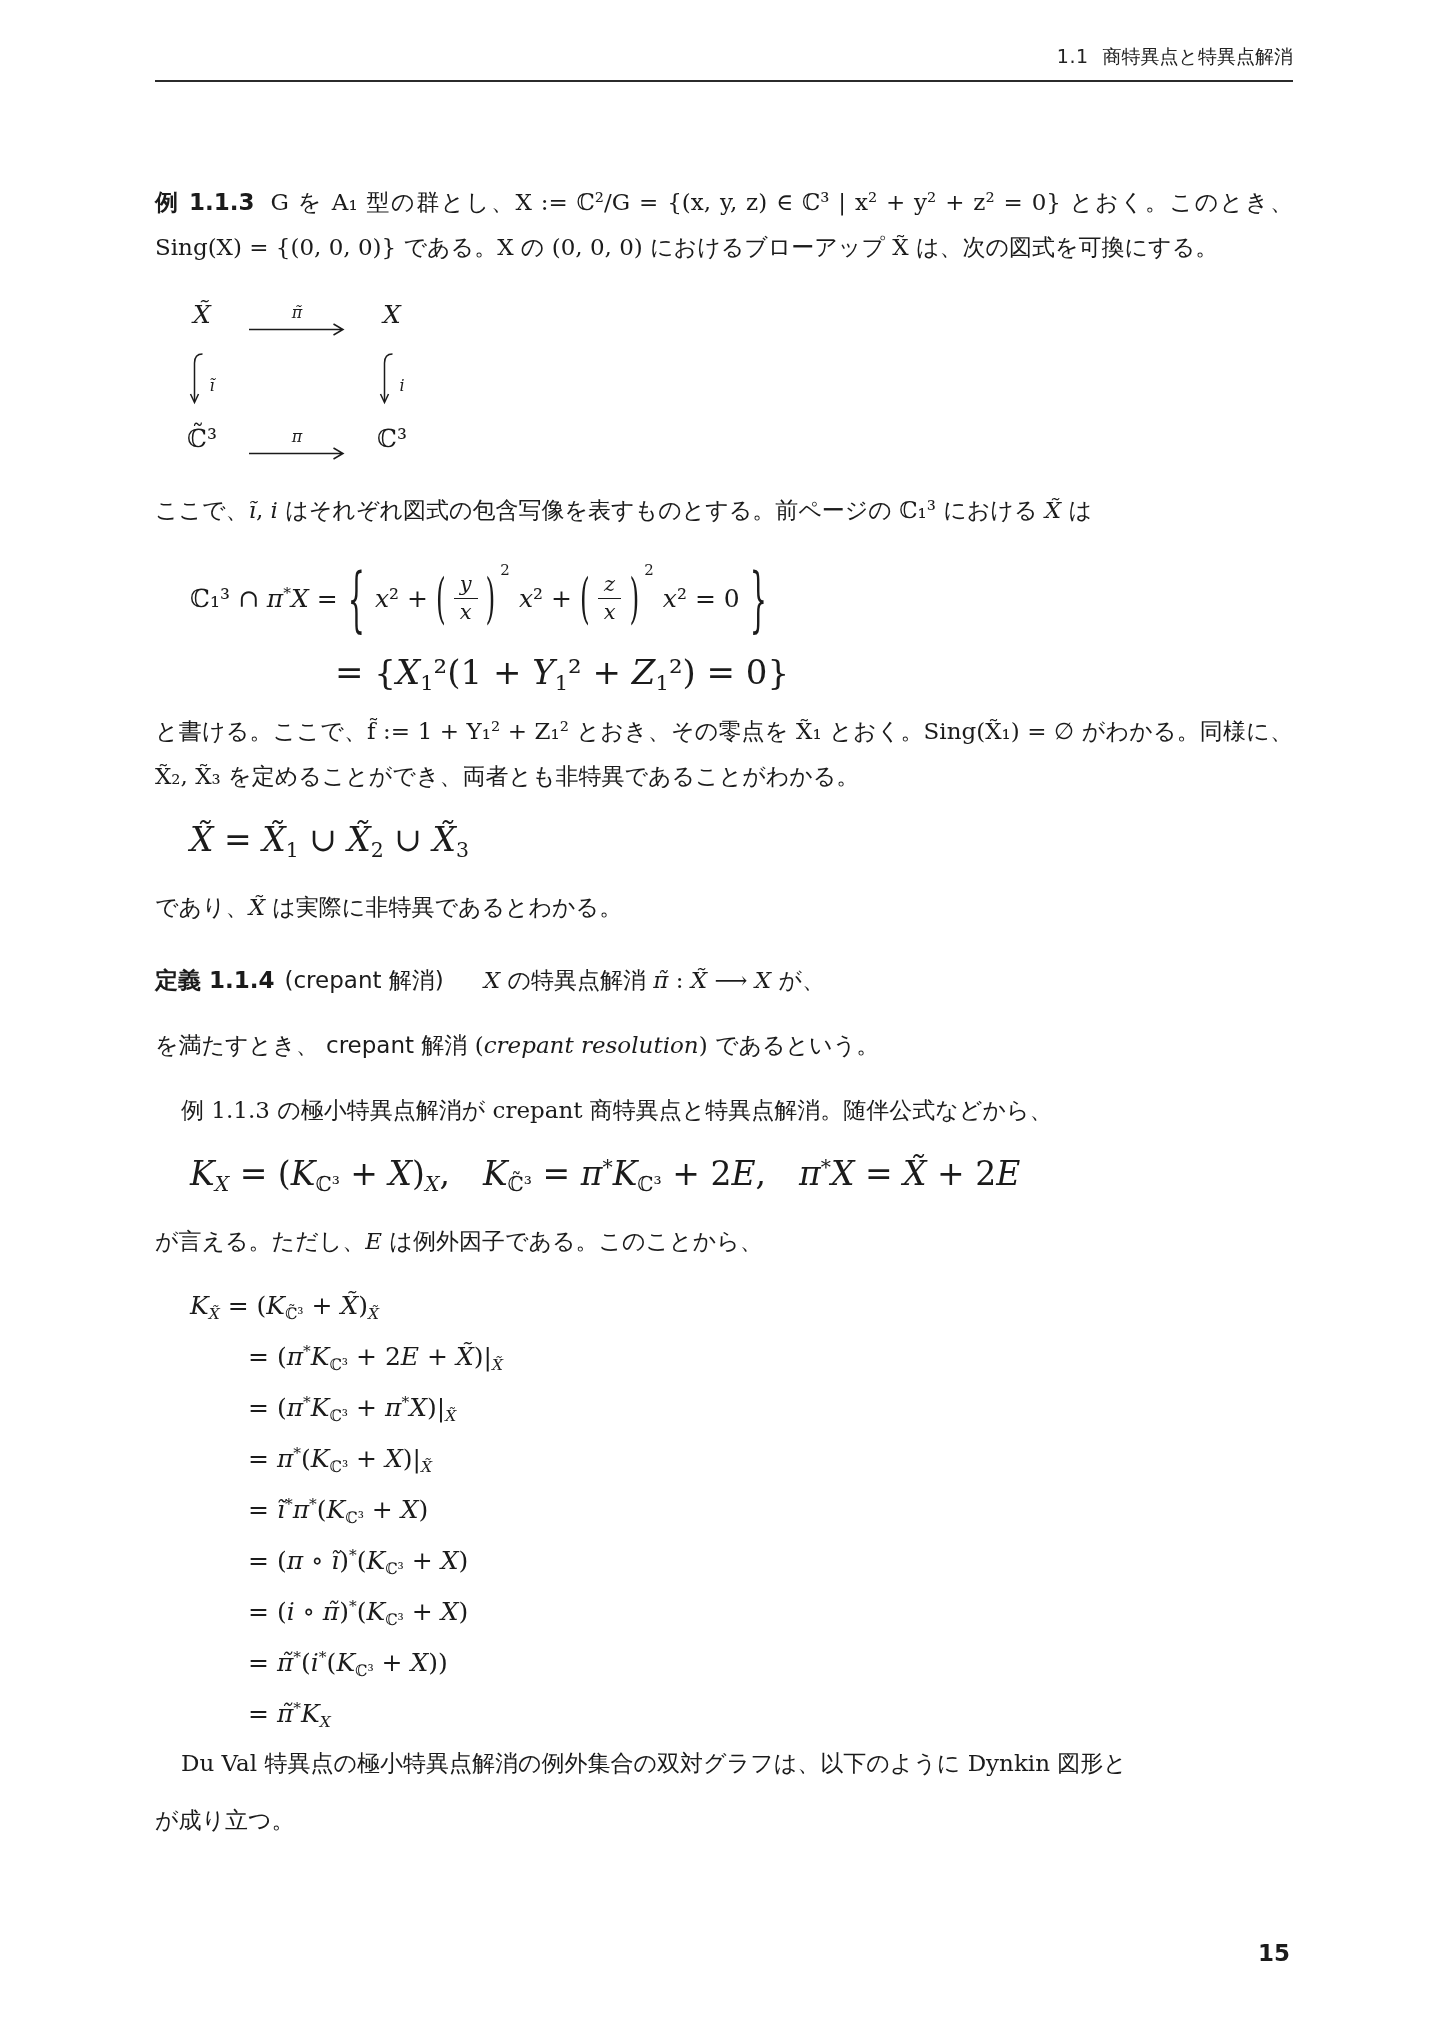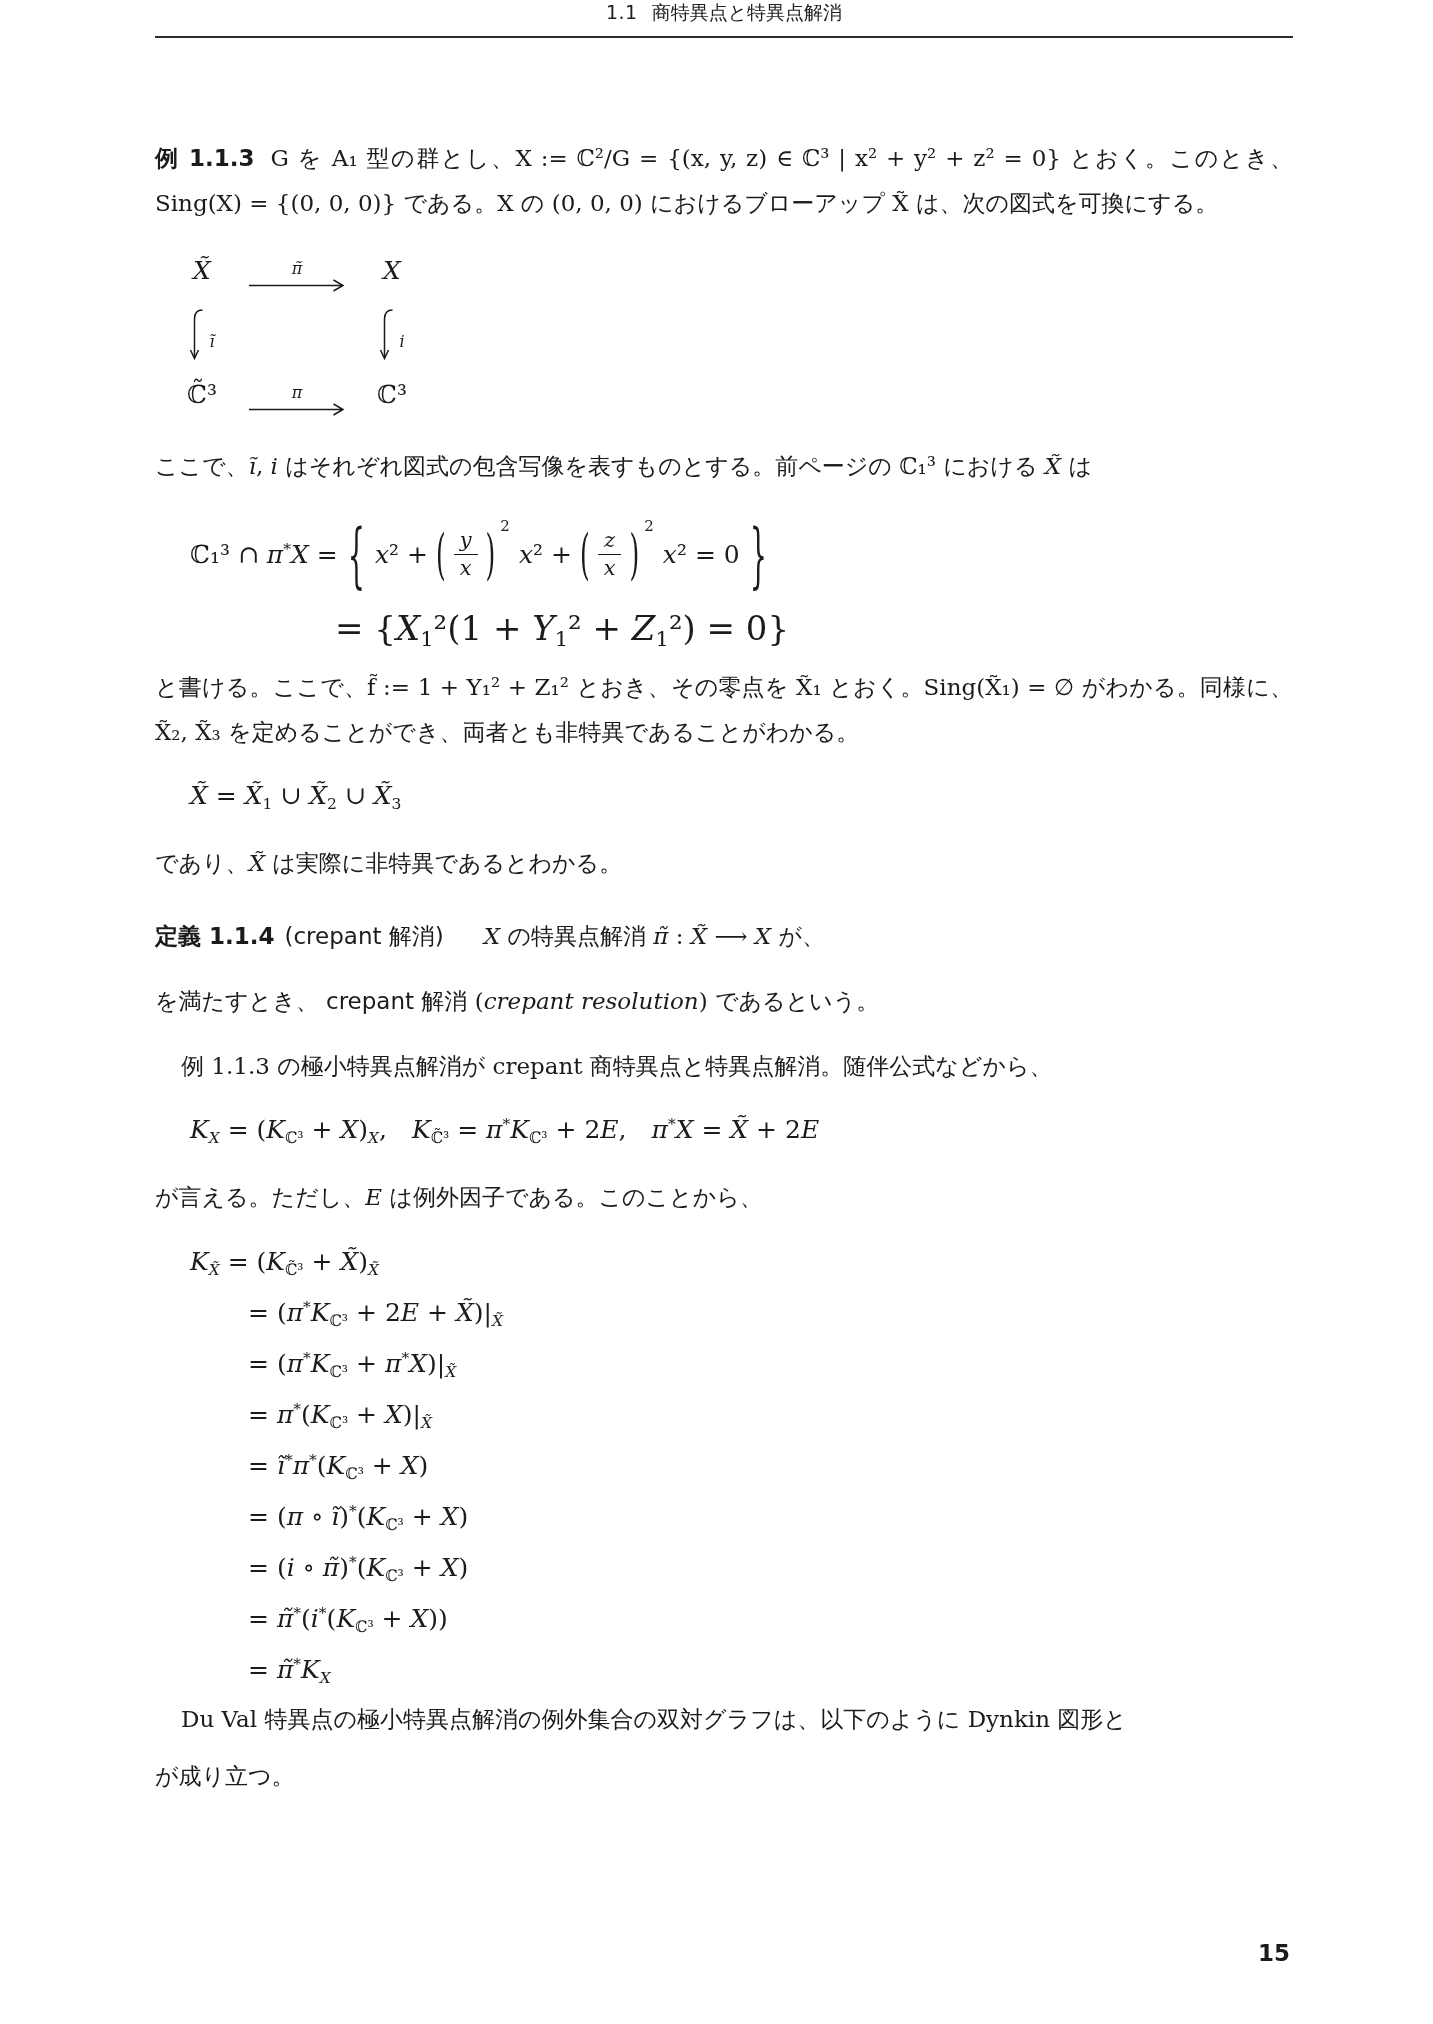--- a/index.html
+++ b/index.html
@@ -8,36 +8,36 @@
     width:1433px;height:2024px;
     margin:0 auto;
     background:#ffffff;
     box-sizing:border-box;
     padding:0 140px 0 155px;
     overflow:hidden;
     font-family:"DejaVu Serif","Liberation Serif","DejaVu Sans",serif;
     color:#1b1b1b;
   }
   
-  .hdr{text-align:center;font-family:"DejaVu Sans","Liberation Sans",sans-serif;font-size:19px;color:#222;}
+  .hdr{padding-top:44px;text-align:right;font-family:"DejaVu Sans","Liberation Sans",sans-serif;font-size:19px;color:#222;}
   .hdr .num{margin-right:14px;letter-spacing:0.5px;}
   .rule{height:2px;background:#2b2b2b;margin-top:10px;}
   
   .para{font-size:23px;line-height:45px;text-align:justify;margin:20px 0 0 0;}
   .para.tight{margin-top:12px;}
   .para.indent{text-indent:26px;}
   .lbl{font-family:"DejaVu Sans","Liberation Sans",sans-serif;font-weight:bold;margin-right:16px;}
   .sublbl{font-family:"DejaVu Sans","Liberation Sans",sans-serif;font-weight:normal;margin-right:26px;}
   .boldseg{font-family:"DejaVu Sans","Liberation Sans",sans-serif;font-weight:normal;}
   .itseg{font-style:italic;}
   i{font-style:italic;}
   sup{font-size:62%;vertical-align:0.55em;line-height:0;}
   sub{font-size:62%;vertical-align:-0.30em;line-height:0;}
   
-  .eq{font-size:25px;line-height:50px;margin:16px 0 0 35px;}
+  .eq{font-size:33px;line-height:50px;margin:16px 0 0 35px;}
   
   .cd{display:grid;grid-template-columns:78px 112px 78px;margin:22px 0 0 8px;font-size:25px;}
   .cd-cell{display:flex;align-items:center;justify-content:center;height:44px;}
   .cd-ah{display:flex;flex-direction:column;align-items:center;justify-content:flex-end;height:44px;padding-bottom:8px;}
   .cd-ah .al{font-size:16px;line-height:16px;margin-bottom:1px;}
   .cd-av{display:flex;align-items:center;justify-content:center;height:72px;gap:4px;}
   .cd-av .al{font-size:16px;margin-top:10px;}
   svg{display:block;}
   
   .eqrow{display:flex;align-items:center;gap:7px;margin:22px 0 0 35px;font-size:25px;height:86px;}

